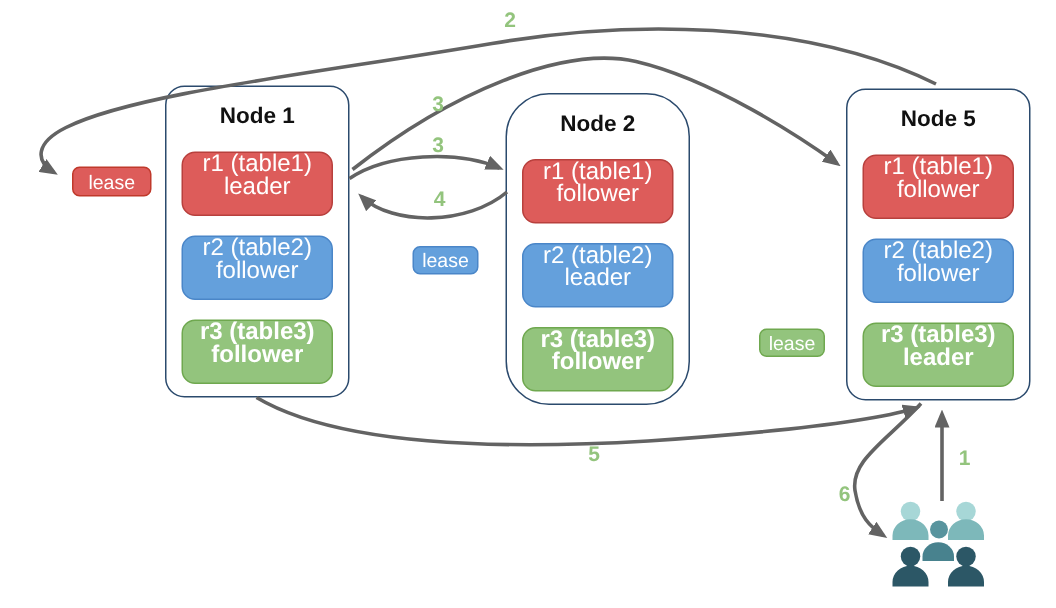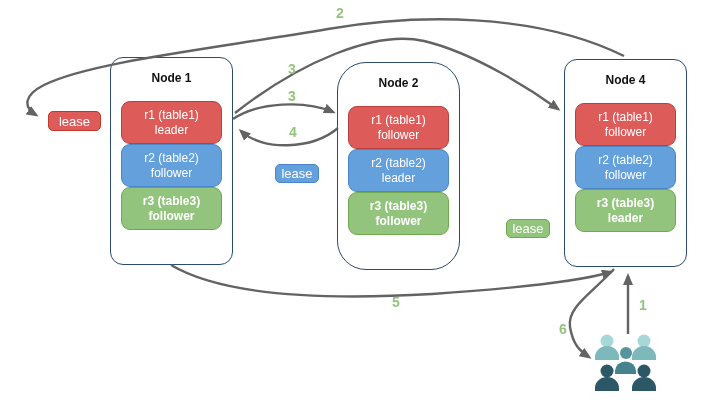--- a/index.html
+++ b/index.html
@@ -18,26 +18,26 @@
     width:704px;height:405px;position:relative;background:#ffffff;
     font-family:"Liberation Sans","DejaVu Sans",sans-serif;overflow:hidden;
   }
   .node{
     position:absolute;width:123px;height:208px;background:#fff;
     border:1.5px solid var(--c-node-border);border-radius:13px;
     box-sizing:border-box;display:flex;flex-direction:column;align-items:center;
     padding-top:11px;z-index:2;
   }
   .node-title{
-    font-size:12px;font-weight:bold;color:#111;line-height:18px;margin-bottom:14px;
+    font-size:15px;font-weight:bold;color:#111;line-height:18px;margin-bottom:14px;
   }
   .replica{
-    width:101px;height:43px;border-radius:9px;margin-bottom:0;
-    display:flex;flex-direction:column;align-items:center;justify-content:center;
-    color:#fff;font-size:12px;line-height:15px;text-align:center;
+    width:101px;height:43px;border-radius:9px;margin-bottom:13px;
+    display:flex;flex-direction:column;align-items:center;justify-content:flex-start;
+    color:#fff;font-size:16px;line-height:15px;text-align:center;
     box-sizing:border-box;border:1.5px solid transparent;flex:none;
   }
   .replica.red{background:var(--c-red);border-color:var(--c-red-border);}
   .replica.blue{background:var(--c-blue);border-color:var(--c-blue-border);}
   .replica.green{background:var(--c-green);border-color:var(--c-green-border);font-weight:bold;}
   .lease{
     position:absolute;display:flex;align-items:center;justify-content:center;
     color:#fff;font-size:13px;border-radius:5px;box-sizing:border-box;z-index:3;
   }
   .lease.red{left:48px;top:111px;width:53px;height:20px;background:var(--c-red);border:1.5px solid #c0392b;}
@@ -94,21 +94,21 @@
     <span>r2 (table2)</span>
     <span>leader</span>
   </div>
   <div class="replica green">
     <span>r3 (table3)</span>
     <span>follower</span>
   </div>
 </div>
 
 <div class="node" style="left:564px;top:59px;">
-  <div class="node-title">Node 4</div>
+  <div class="node-title">Node 5</div>
   <div class="replica red">
     <span>r1 (table1)</span>
     <span>follower</span>
   </div>
   <div class="replica blue">
     <span>r2 (table2)</span>
     <span>follower</span>
   </div>
   <div class="replica green">
     <span>r3 (table3)</span>

